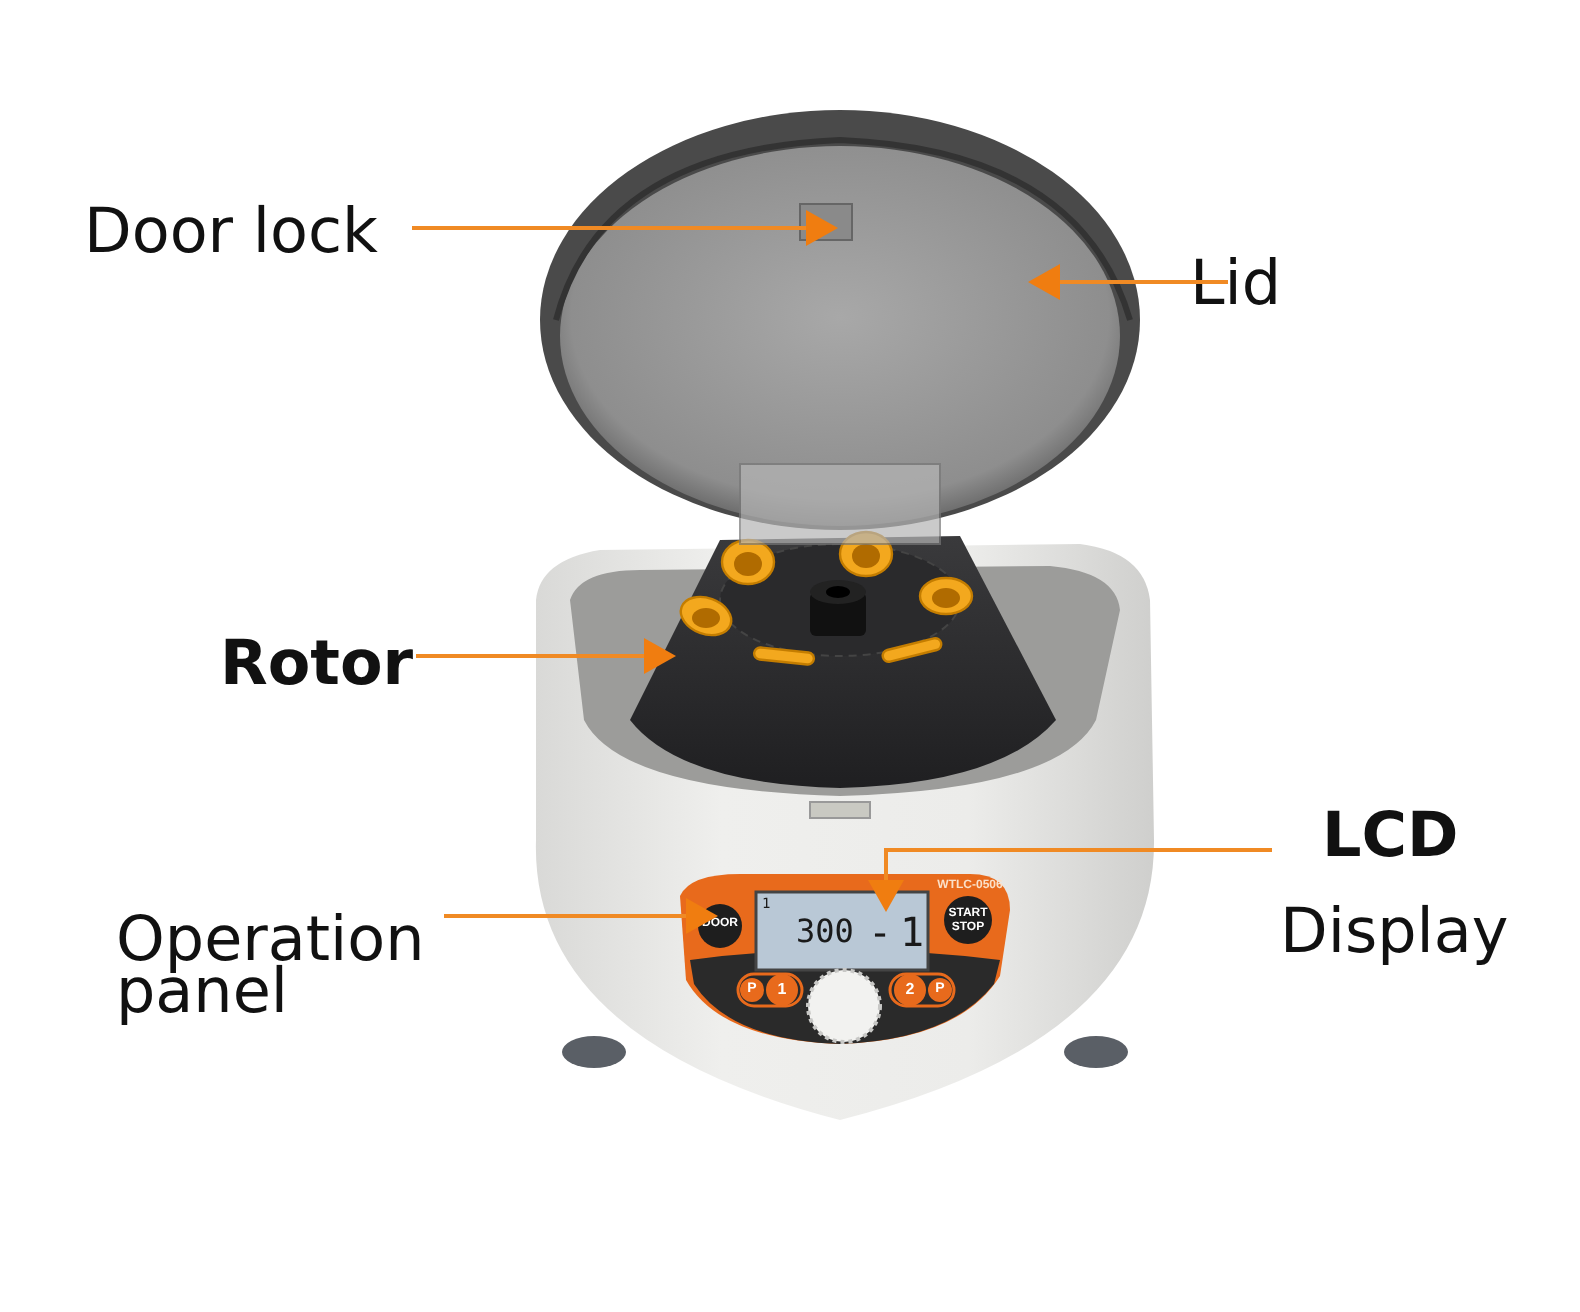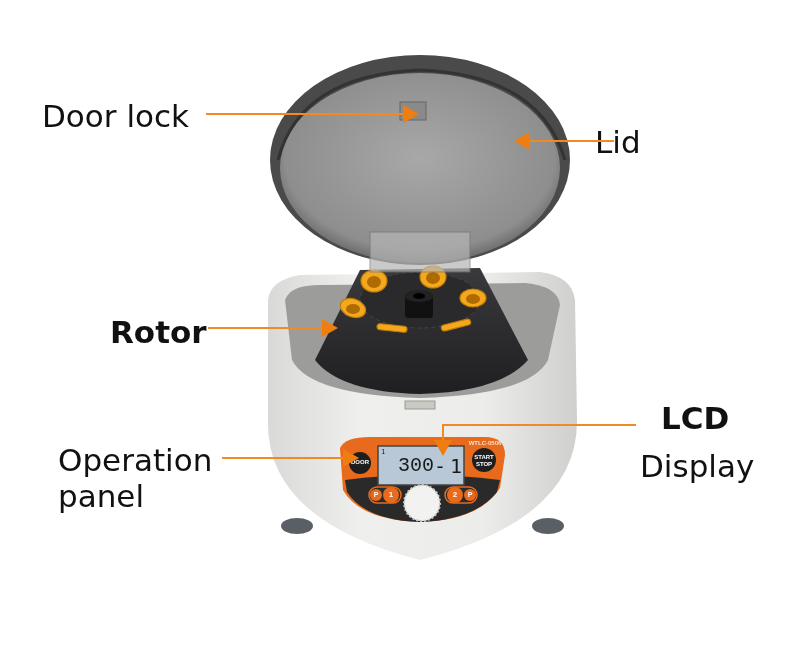--- a/index.html
+++ b/index.html
@@ -93,42 +93,42 @@
   <circle cx="422" cy="503" r="18" fill="#f2f2f0" stroke="#c8c8c6" stroke-width="2" stroke-dasharray="2 2"></circle>
 </svg>
 
 <div class="panel-txt" style="left:348px;top:459px;width:24px;font-size:6px;">DOOR</div>
 <div class="panel-txt" style="left:472px;top:454px;width:24px;font-size:6px;line-height:7px;">
   <span>START</span><br>
   <span>STOP</span>
 </div>
 <div class="panel-txt" style="left:465px;top:440px;width:40px;font-size:6px;color:#fbe0c8;">WTLC-0506</div>
 <div class="lcd-text" style="left:381px;top:448px;font-size:7px;">1</div>
-<div class="lcd-text" style="left:398px;top:455px;font-size:20px;line-height:22px;font-family:Liberation Mono, monospace;">300</div>
+<div class="lcd-text" style="left:398px;top:455px;font-size:16px;line-height:22px;">300</div>
 <div class="lcd-text" style="left:434px;top:455px;font-size:20px;line-height:22px;">-</div>
 <div class="lcd-text" style="left:450px;top:455px;font-size:20px;line-height:22px;">1</div>
 <div class="panel-txt" style="left:372px;top:491px;width:8px;font-size:7px;">P</div>
 <div class="panel-txt" style="left:387px;top:490px;width:8px;font-size:8px;">1</div>
 <div class="panel-txt" style="left:451px;top:490px;width:8px;font-size:8px;">2</div>
 <div class="panel-txt" style="left:466px;top:491px;width:8px;font-size:7px;">P</div>
 <div style="position:absolute;left:404px;top:485px;width:36px;height:36px;border-radius:50%;"></div>
 
 <div class="label" style="left:42px;top:98px;text-align:center;">Door lock</div>
 <div class="leader" style="left:206px;top:113px;width:200px;"></div>
 <div class="arrow right" style="left:403px;top:105px;"></div>
 
 <div class="label" style="left:595px;top:124px;">Lid</div>
 <div class="leader" style="left:530px;top:140px;width:84px;"></div>
 <div class="arrow left" style="left:514px;top:132px;"></div>
 
 <div class="label" style="left:110px;top:314px;font-weight:bold;">Rotor</div>
 <div class="leader" style="left:208px;top:327px;width:116px;"></div>
 <div class="arrow right" style="left:322px;top:319px;"></div>
 
-<div class="label" style="left:58px;top:442px;">Operation</div>
+<div class="label" style="left:58px;top:452px;">Operation</div>
 <div class="label" style="left:58px;top:478px;">panel</div>
 <div class="leader" style="left:222px;top:457px;width:124px;"></div>
 <div class="arrow right" style="left:343px;top:449px;"></div>
 
 <div class="label" style="left:661px;top:400px;font-weight:bold;">LCD</div>
 <div class="label" style="left:640px;top:448px;">Display</div>
 <div class="leader" style="left:442px;top:424px;width:194px;"></div>
 <div class="vleader" style="left:442px;top:424px;height:18px;"></div>
 <div class="arrow down" style="left:434px;top:440px;"></div>
 

